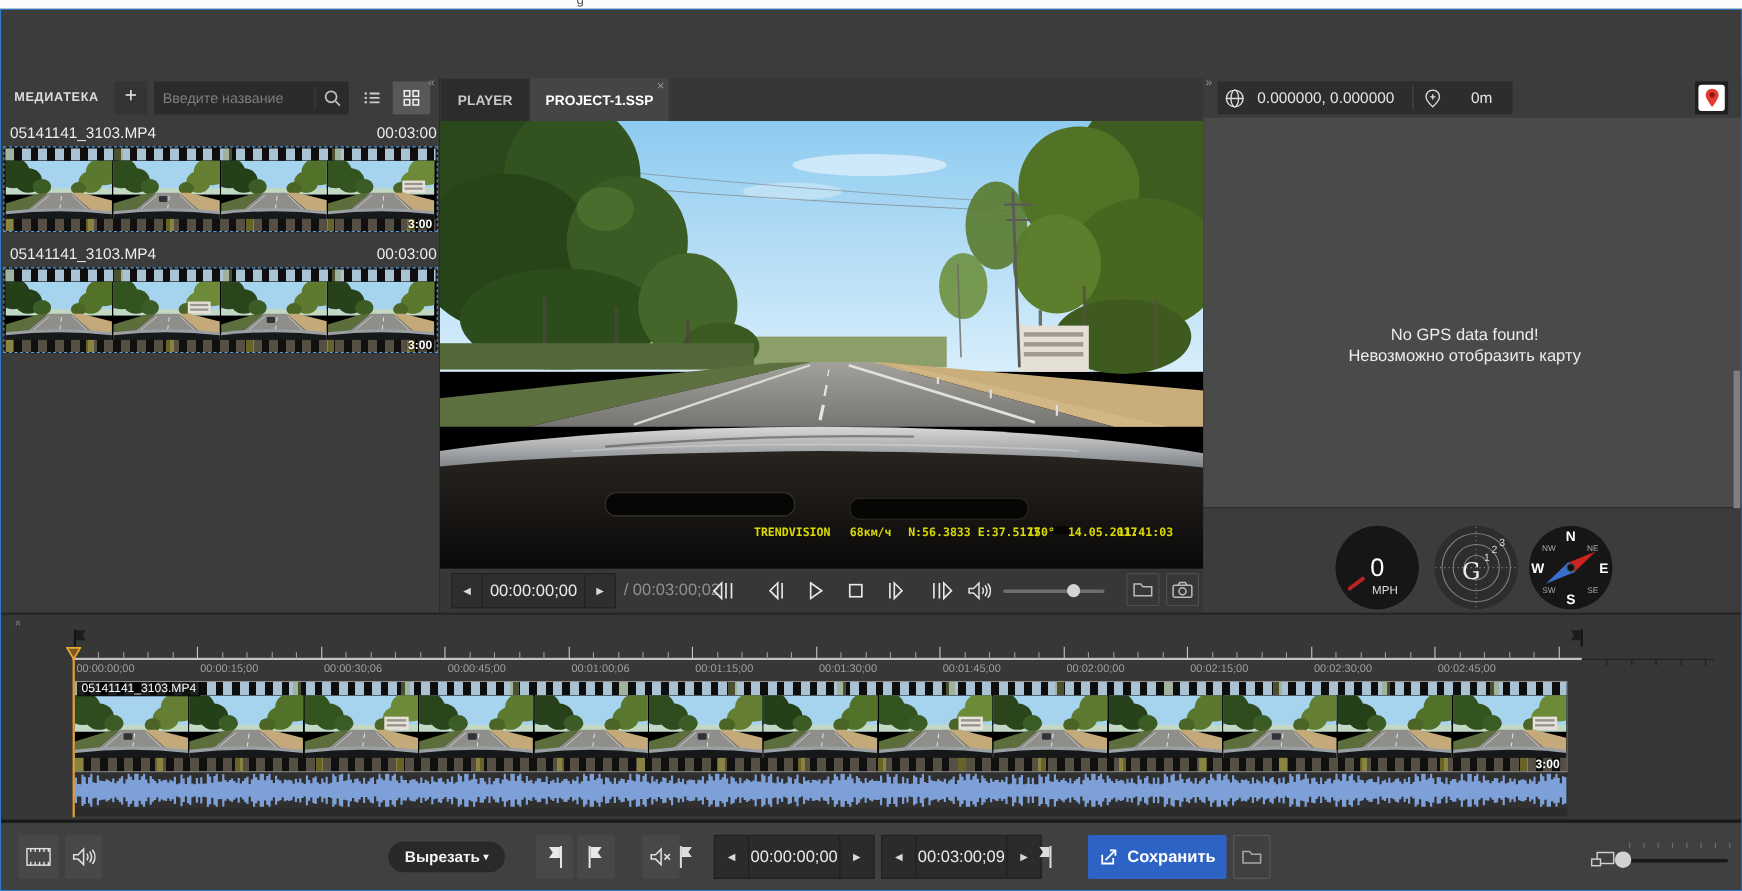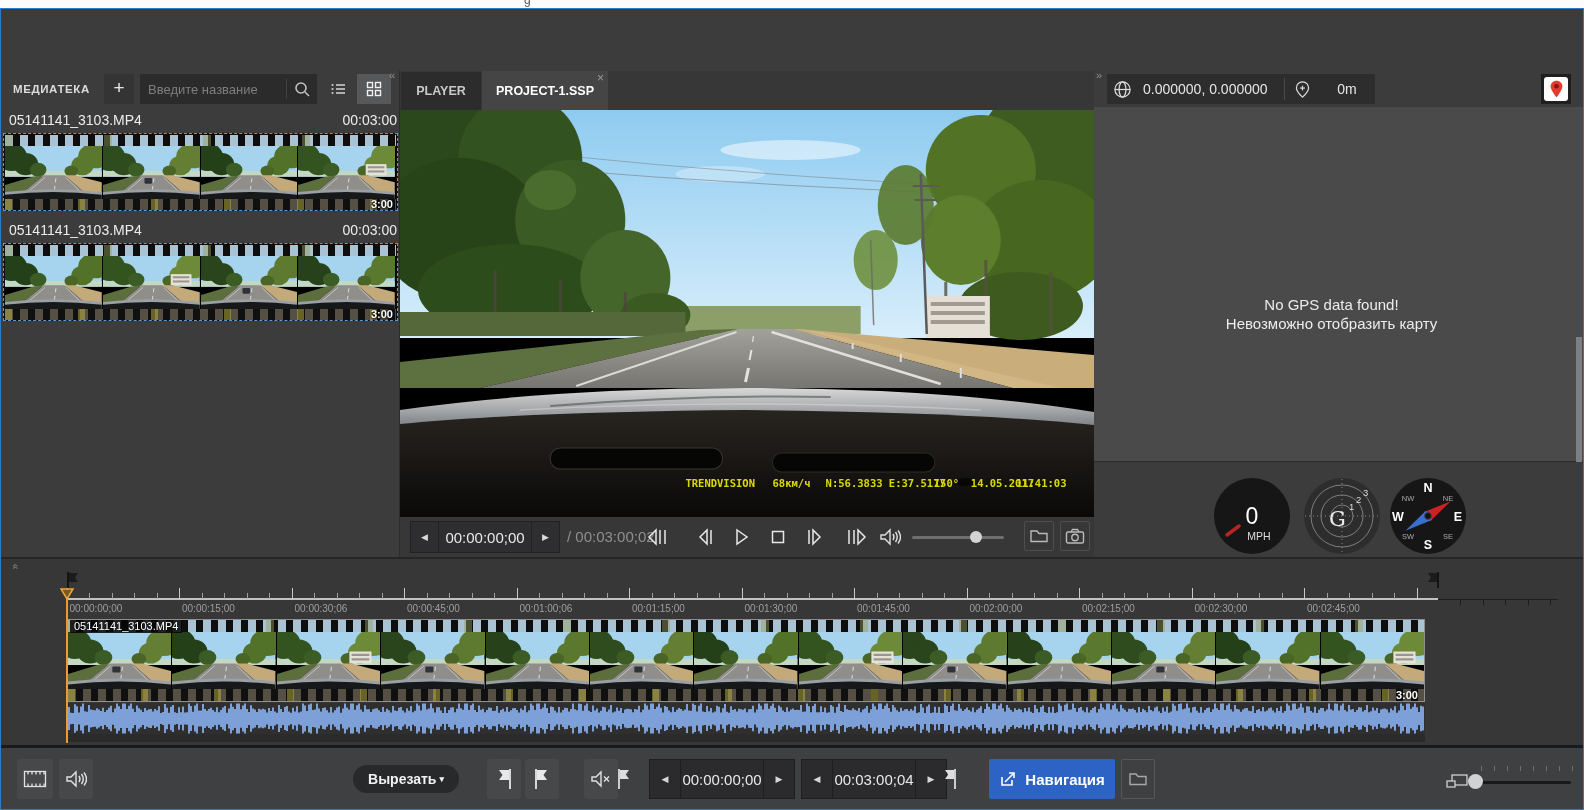--- a/index.html
+++ b/index.html
@@ -1086,39 +1086,39 @@
           </svg>
       </div>
       <div id="tb-spin1" class="abs spinner">
         <div class="cell arr">◀</div>
         <div class="cell tm">00:00:00;00</div>
         <div class="cell arr">▶</div>
       </div>
 
       <div id="tb-spin2" class="abs spinner">
         <div class="cell arr">◀</div>
-        <div class="cell tm">00:03:00;04</div>
+        <div class="cell tm">00:03:00;09</div>
         <div class="cell arr">▶</div>
       </div>
       <div id="tb-end-flag" class="abs flag-ico">
         <svg width="14" height="22" viewBox="0 0 14 22">
             <path d="M12,1 V21" stroke="#dddddd" stroke-width="1.8"></path>
             <path d="M11,2 H2 L5.2,6.5 L2,11 H11 Z" fill="#dddddd"></path>
           </svg>
       </div>
 
       <div id="tb-save" class="abs">
         <svg width="17" height="17" viewBox="0 0 17 17">
             <g fill="none" stroke="#ffffff" stroke-width="1.6">
               <path d="M3,6 V14 H13 V9"></path>
               <path d="M6,11 L14.5,2.5"></path>
               <path d="M10,2 H15 V7"></path>
             </g>
           </svg>
-        <span>Навигация</span>
+        <span>Сохранить</span>
       </div>
       <div id="tb-folder" class="abs">
         <svg width="20" height="16" viewBox="0 0 20 16">
             <path d="M2,3 h6 l2,2.5 h8 v8 h-16 z M2,3 v10.5" fill="none" stroke="#a8a8a8" stroke-width="1.4"></path>
           </svg>
       </div>
 
       <div id="tb-zoom-ico" class="abs">
         <svg width="24" height="18" viewBox="0 0 24 18">
             <g fill="none" stroke="#d0d0d0" stroke-width="1.3">

